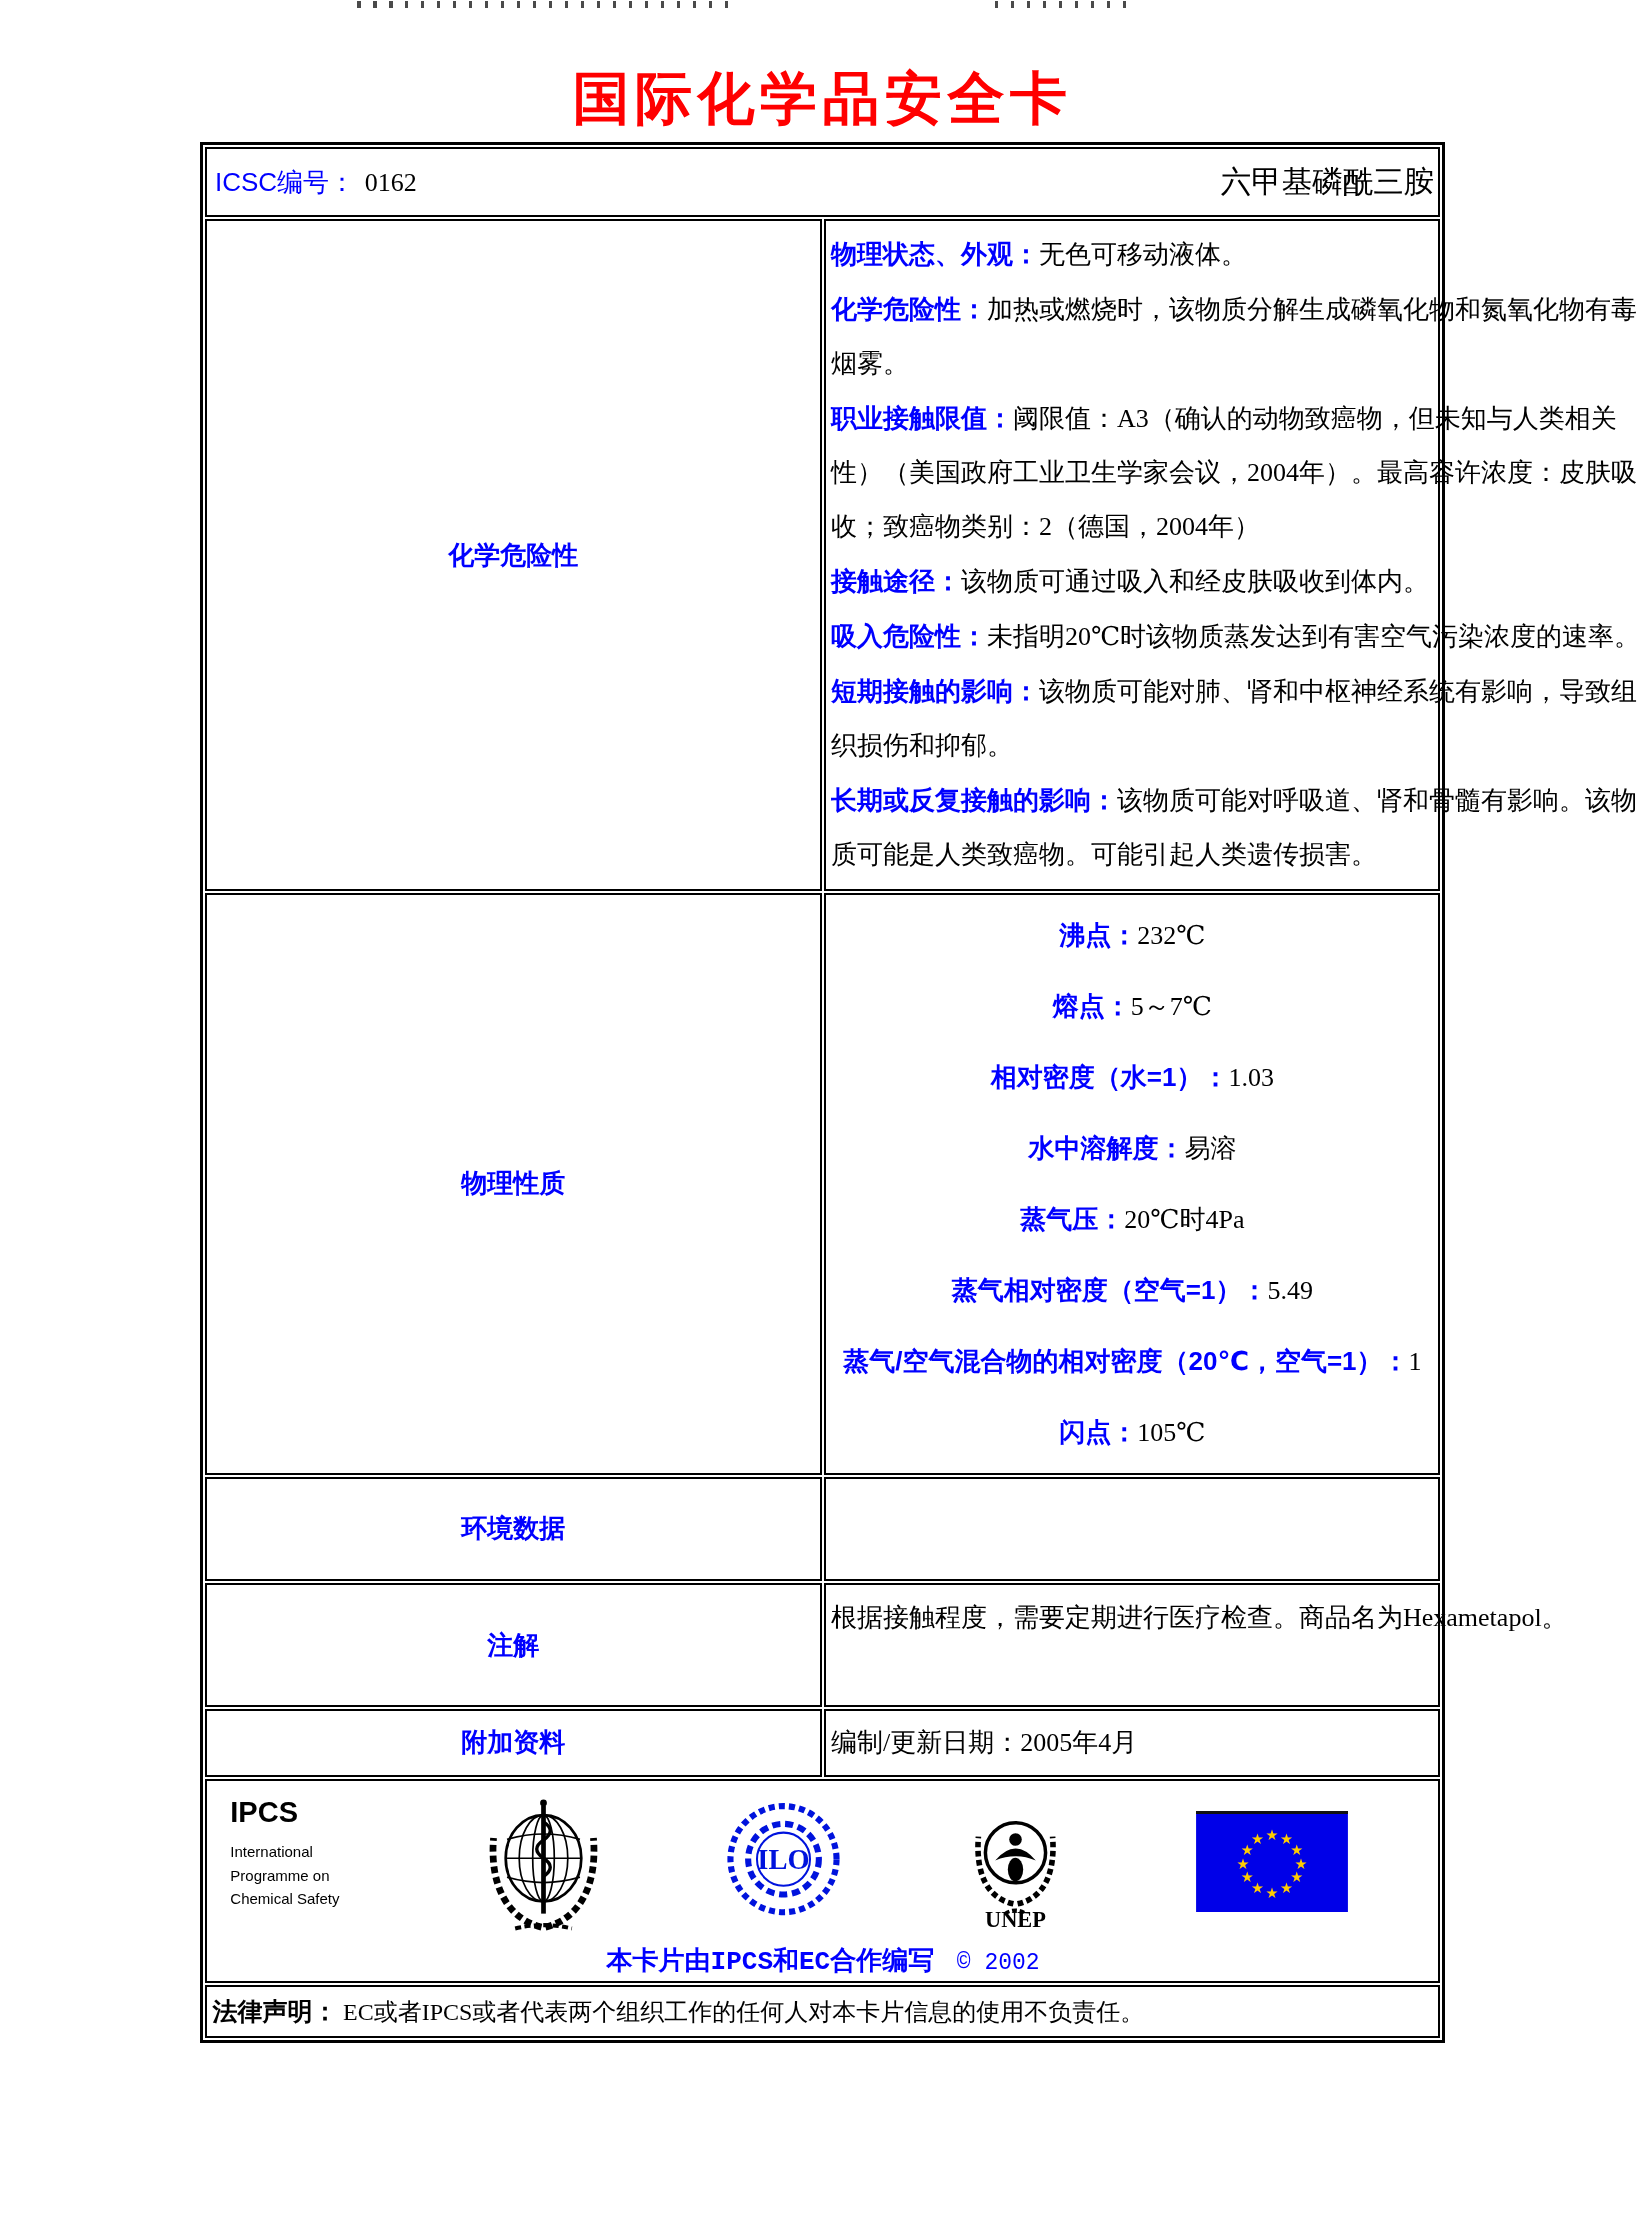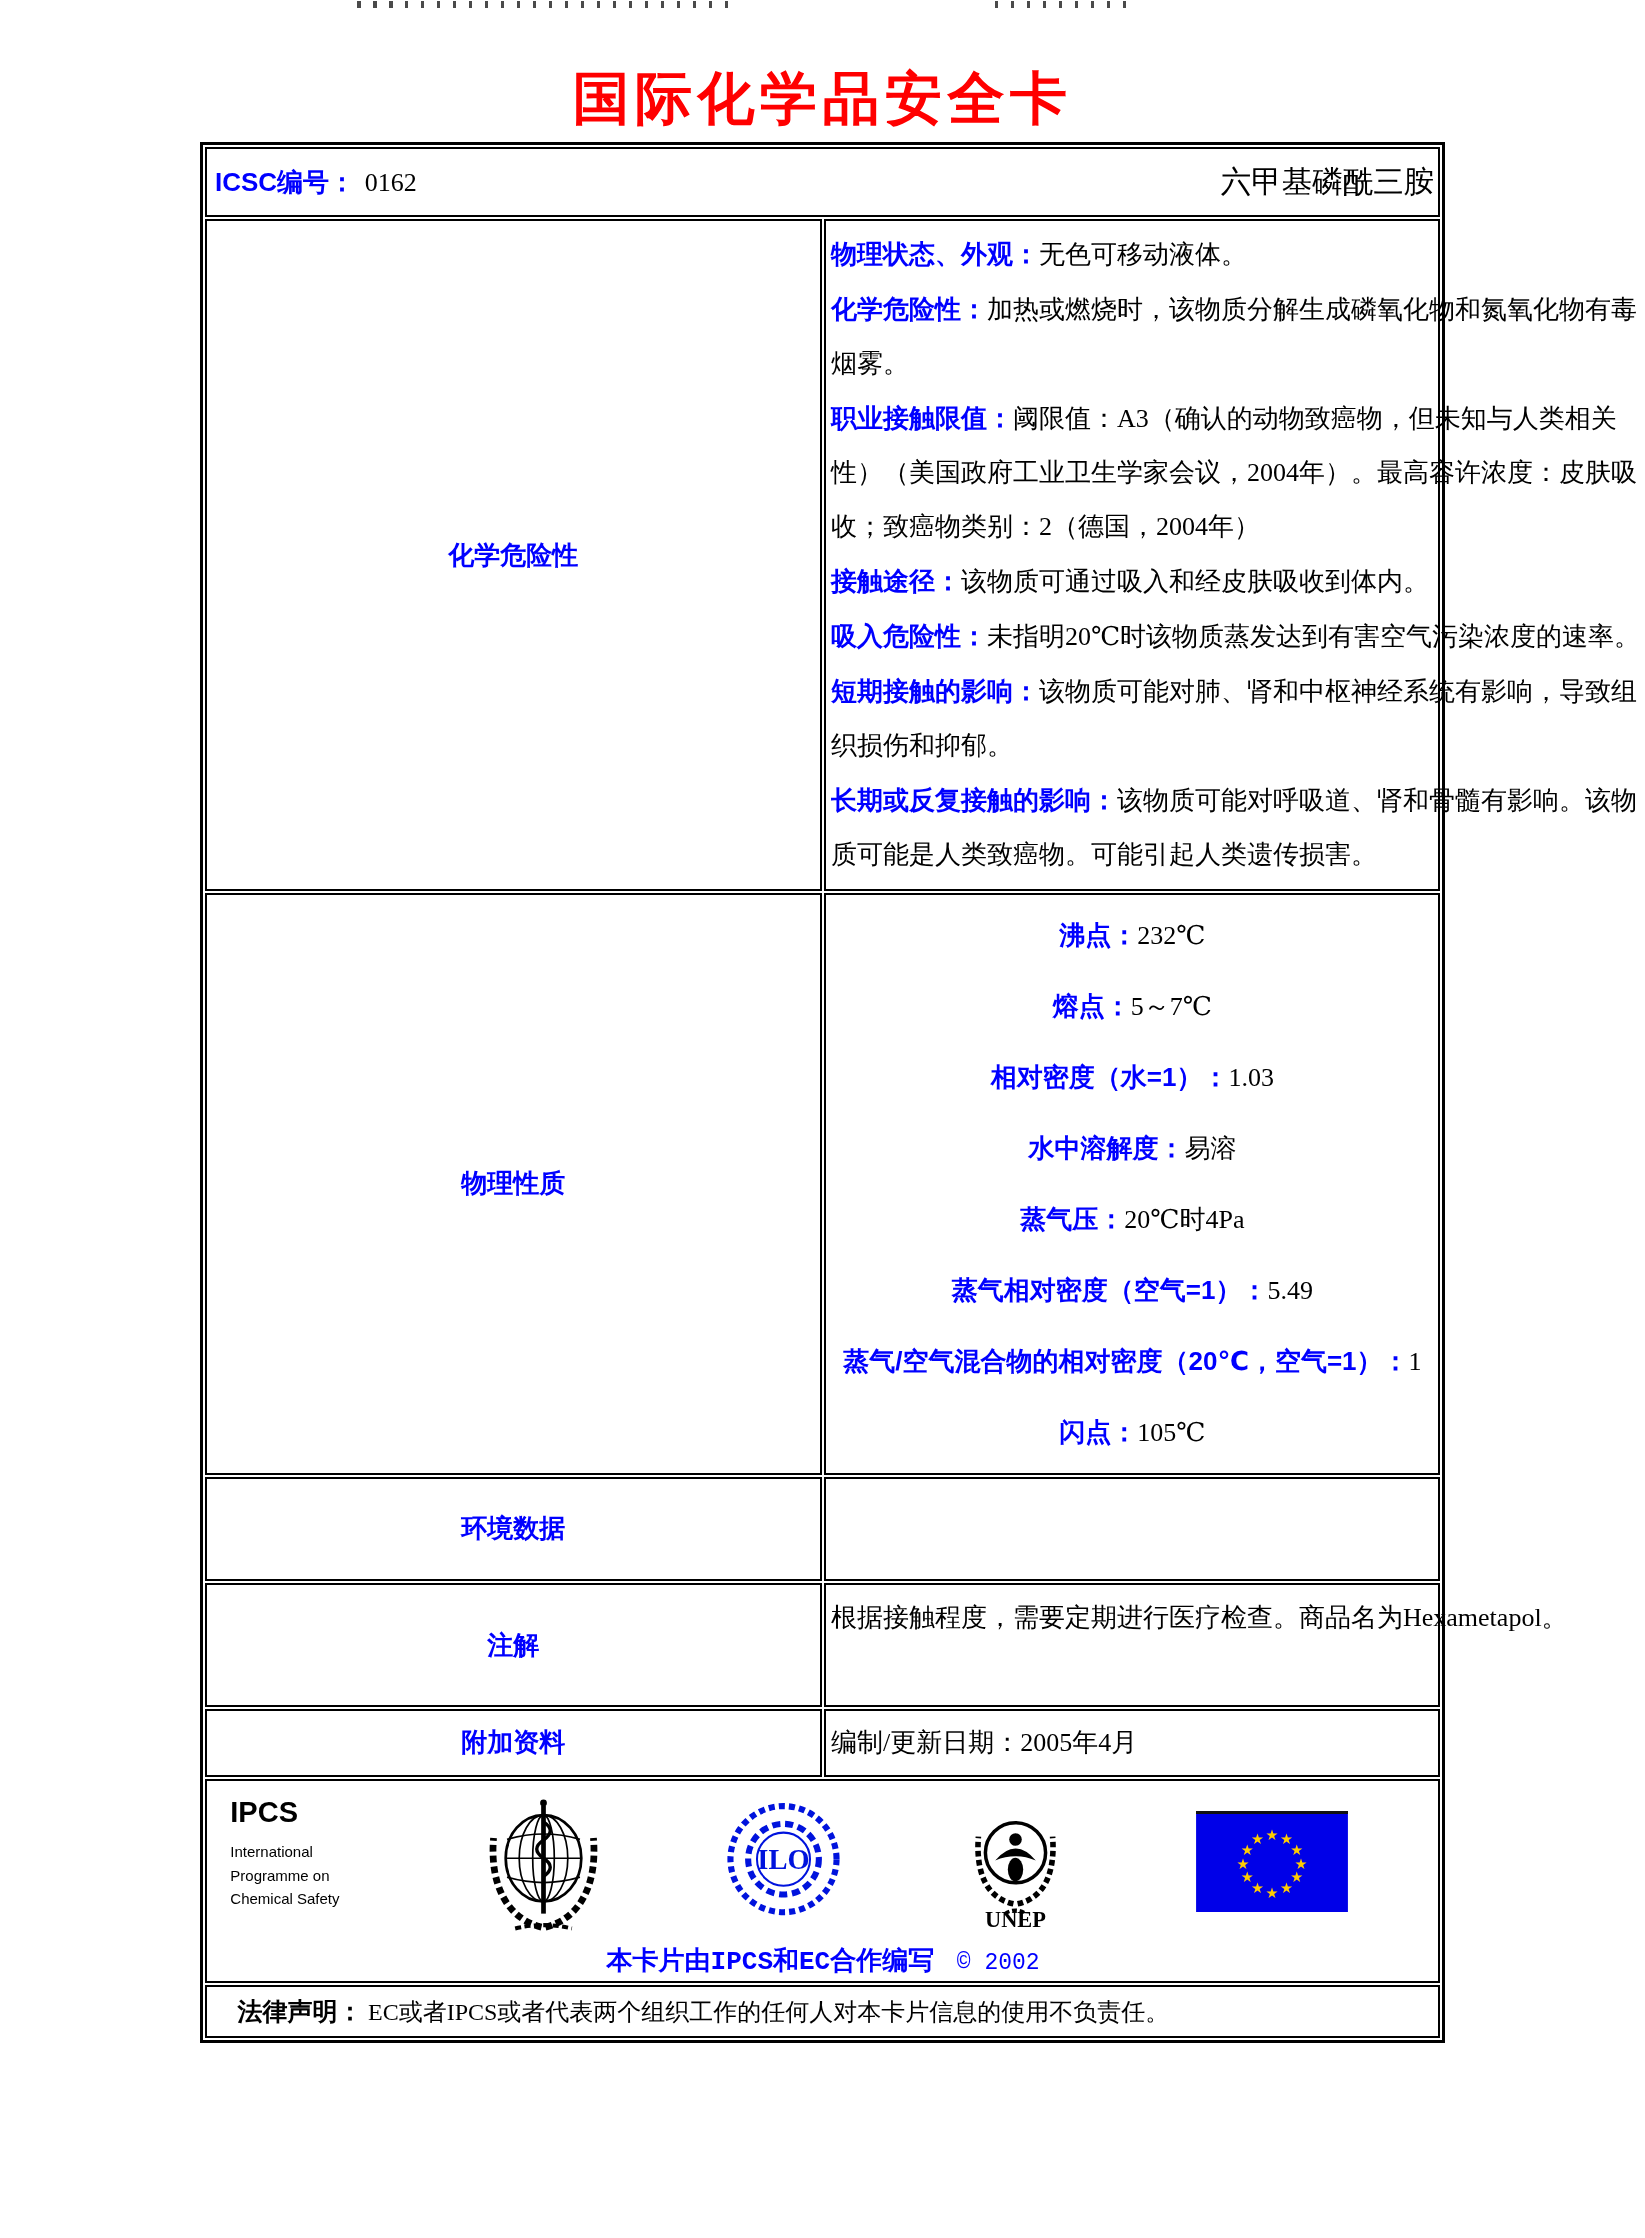--- a/index.html
+++ b/index.html
@@ -36,21 +36,21 @@
   }
   td.contentcell{vertical-align:top;padding:5.5px 4.2px 4.2px 5.5px;}
   td.span2{vertical-align:middle;}
 
   .blue{color:#0000ff;}
   .icsc-row{
     display:flex;align-items:center;justify-content:space-between;
     height:64px;padding:0 2.8px 0 7px;
   }
   .icsc-left{font-size:26px;white-space:nowrap;}
-  .icsc-left .lbl{font-family:"Liberation Sans","DejaVu Sans",sans-serif;font-weight:bold;}
+  .icsc-left .lbl{font-family:"Liberation Sans","DejaVu Sans",sans-serif;font-weight:normal;}
   .icsc-left .val{font-family:"Liberation Serif","DejaVu Serif",serif;margin-left:9.7px;}
   .chem-name{font-size:30.5px;white-space:nowrap;}
 
   .tline{font-size:26px;line-height:54px;white-space:nowrap;}
   .phys .tline{line-height:71px;text-align:center;}
   .tline .lbl{
     color:#0000ff;font-family:"Liberation Sans","DejaVu Sans",sans-serif;font-weight:bold;
   }
   .tline .txt{font-family:"Liberation Serif","DejaVu Serif",serif;}
 
@@ -75,21 +75,21 @@
     text-align:center;margin-top:9.7px;
     font-family:Liberation Mono, monospace;
     font-weight:bold;color:#0000ff;font-size:26px;
   }
   .footer-caption .copy{font-size:23px;font-weight:normal;margin-left:7px;}
 
   .cell-legal{height:46px;padding-left:5.5px;}
   .legal-line{font-size:24px;white-space:nowrap;line-height:46px;}
   .legal-line .llbl{
     font-family:"Liberation Sans","DejaVu Sans",sans-serif;
-    font-weight:bold;font-size:25px;margin-right:5.5px;margin-left:25px;
+    font-weight:bold;font-size:25px;margin-right:5.5px;
   }
 </style>
 </head>
 <body>
 
 <div class="clip-frag frag-left"></div>
 <div class="clip-frag frag-right"></div>
 
 <div class="page-title blue" style="color:#ff0000">国际化学品安全卡</div>
 

